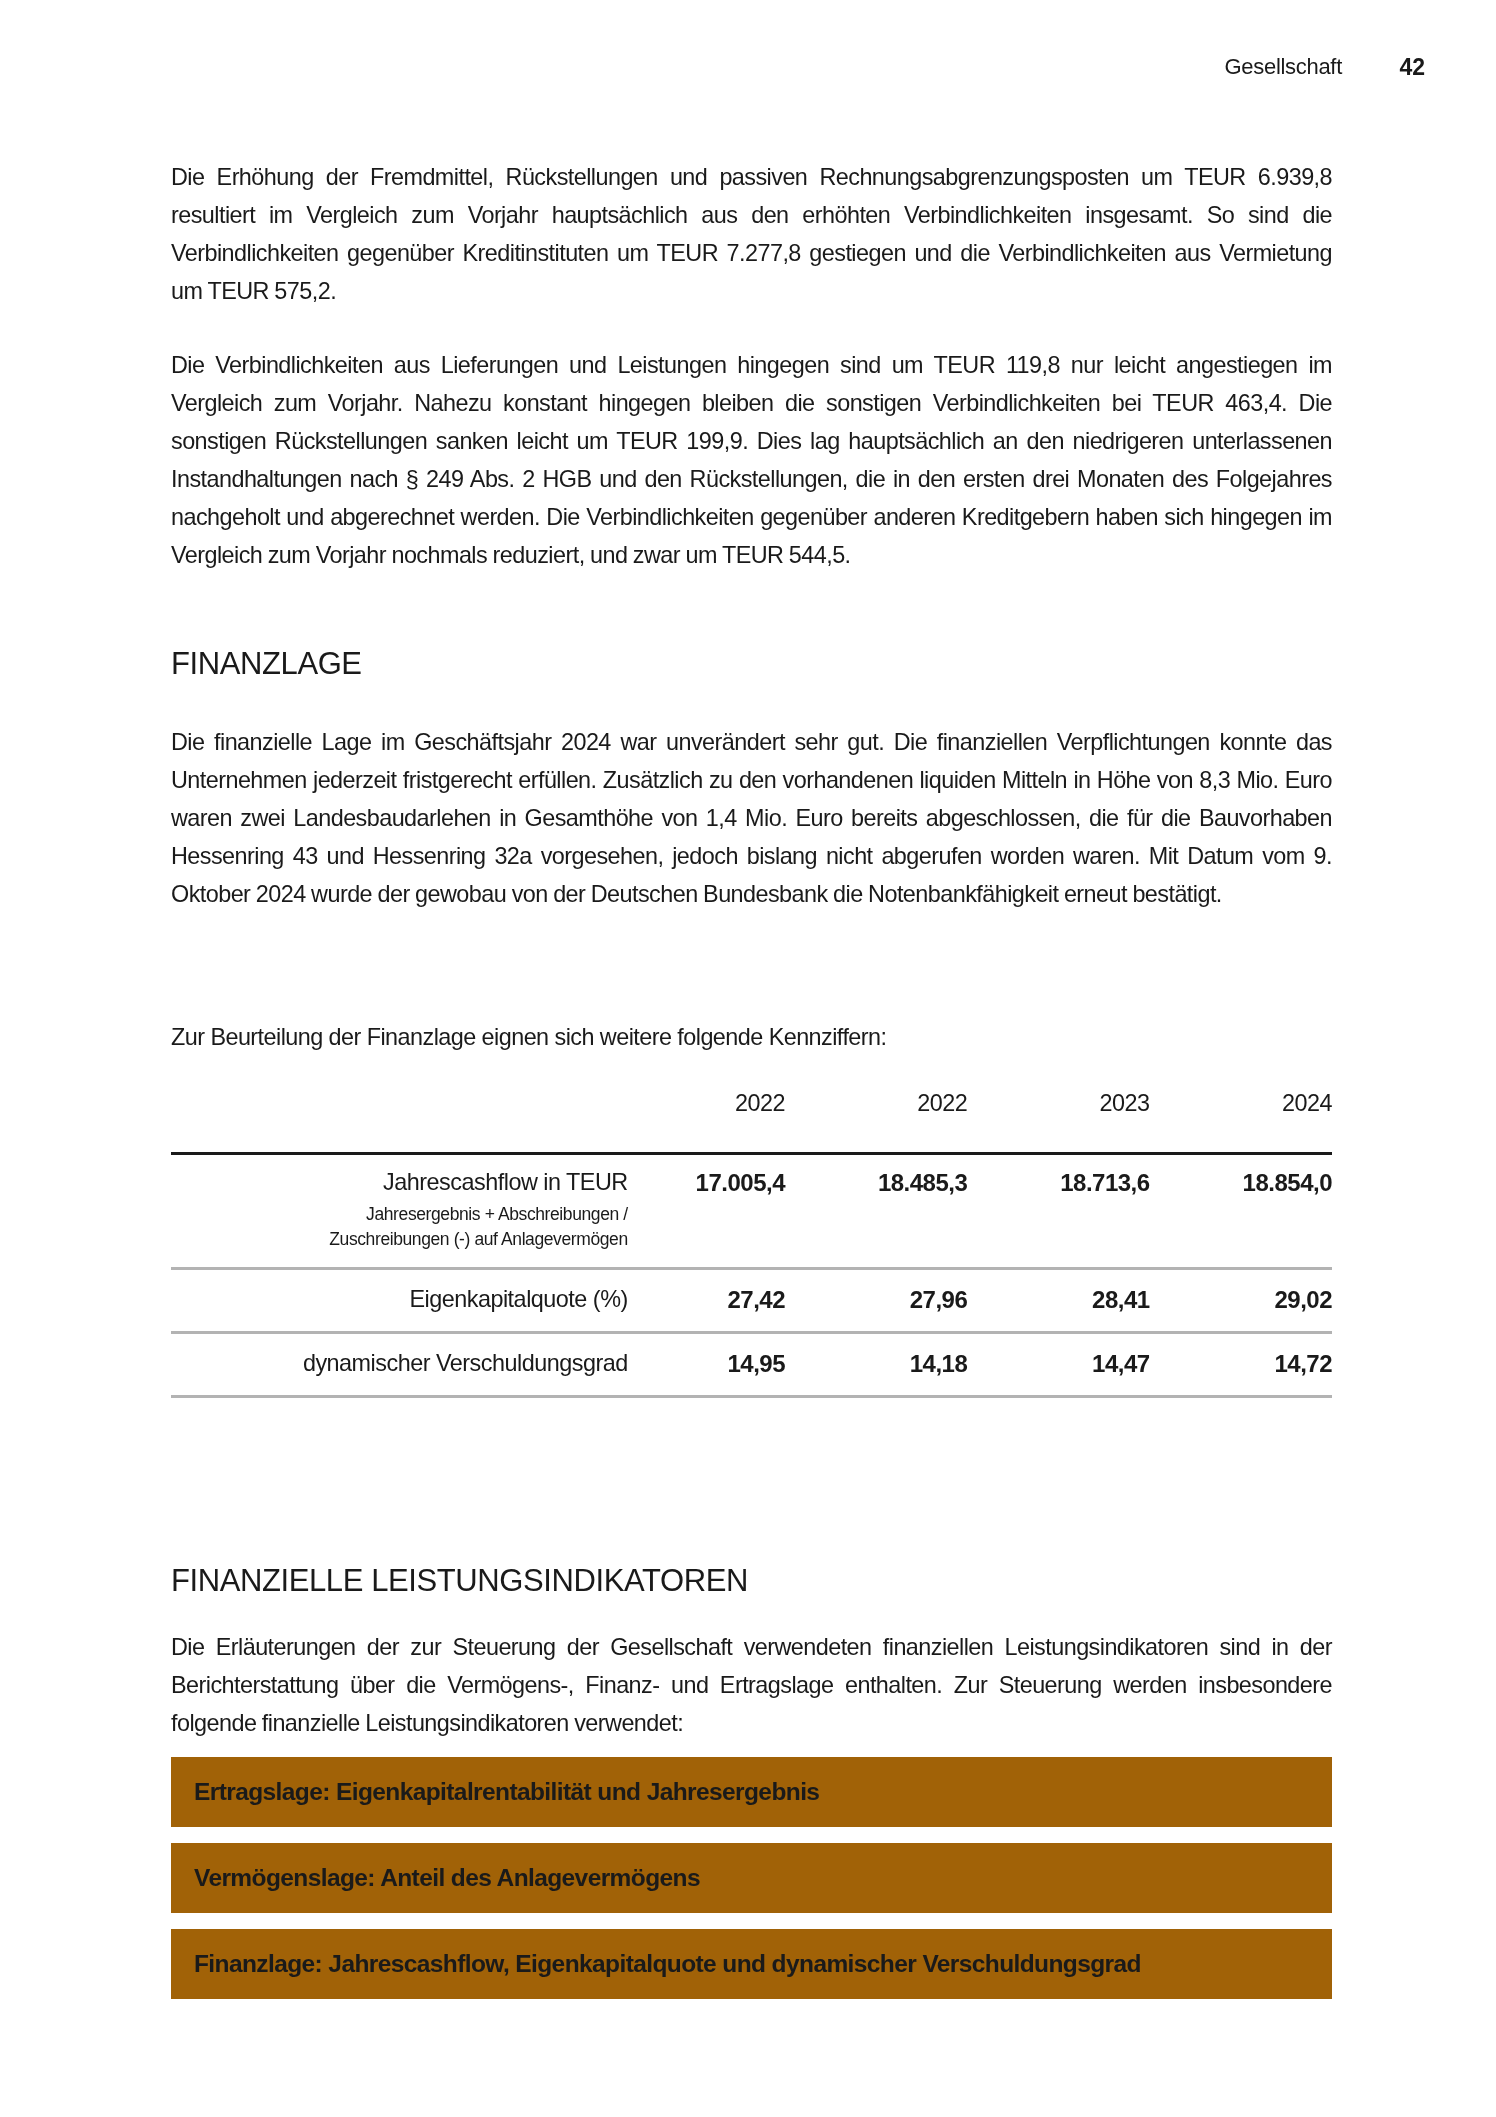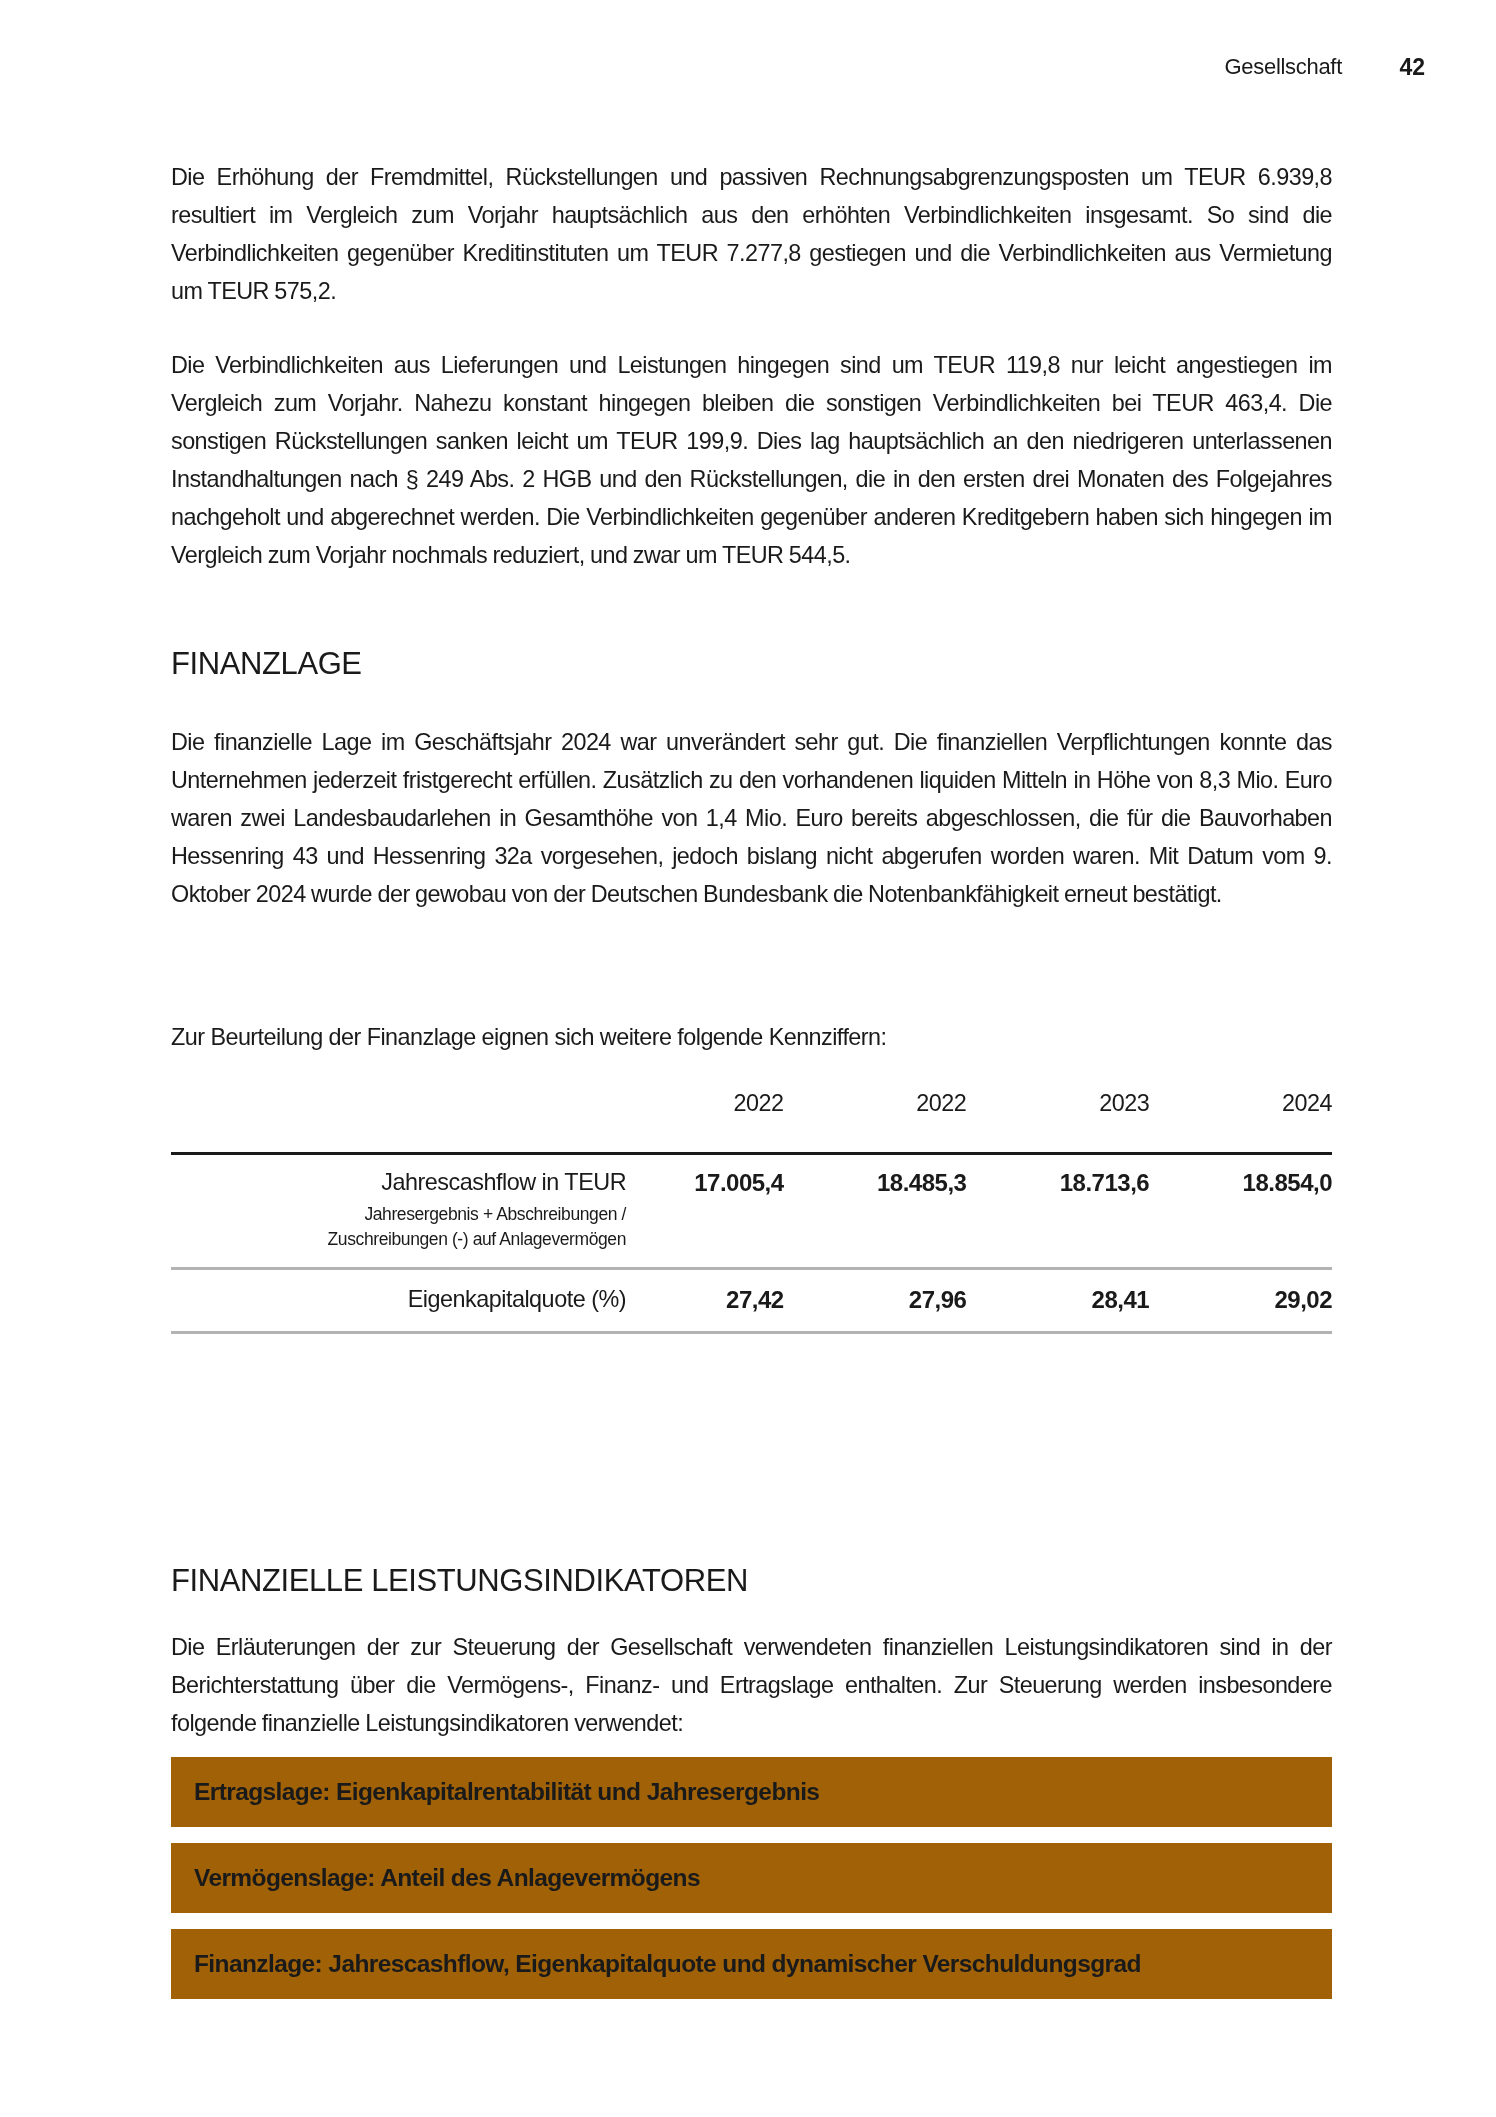--- a/index.html
+++ b/index.html
@@ -109,20 +109,27 @@
         <td class="num">18.713,6</td>
         <td class="num">18.854,0</td>
       </tr>
       <tr class="row r2">
         <td class="lbl">Eigenkapitalquote (%)</td>
         <td class="num">27,42</td>
         <td class="num">27,96</td>
         <td class="num">28,41</td>
         <td class="num">29,02</td>
       </tr>
+      <tr class="row r3">
+        <td class="lbl">dynamischer Verschuldungsgrad</td>
+        <td class="num">14,95</td>
+        <td class="num">14,18</td>
+        <td class="num">14,47</td>
+        <td class="num">14,72</td>
+      </tr>
     </tbody>
   </table>
 
   <h2 class="sec" style="top:1563px;text-align:center;">FINANZIELLE LEISTUNGSINDIKATOREN</h2>
 
   <p class="body" style="top:1628px;">Die Erläuterungen der zur Steuerung der Gesellschaft verwendeten finanziellen Leistungsindikatoren sind in der Berichterstattung über die Vermögens-, Finanz- und Ertragslage enthalten. Zur Steuerung werden insbesondere folgende finanzielle Leistungsindikatoren verwendet:</p>
 
   <div class="ind-box" style="top:1757px;">Ertragslage: Eigenkapitalrentabilität und Jahresergebnis</div>
   <div class="ind-box" style="top:1843px;">Vermögenslage: Anteil des Anlagevermögens</div>
   <div class="ind-box" style="top:1929px;">Finanzlage: Jahrescashflow, Eigenkapitalquote und dynamischer Verschuldungsgrad</div>

